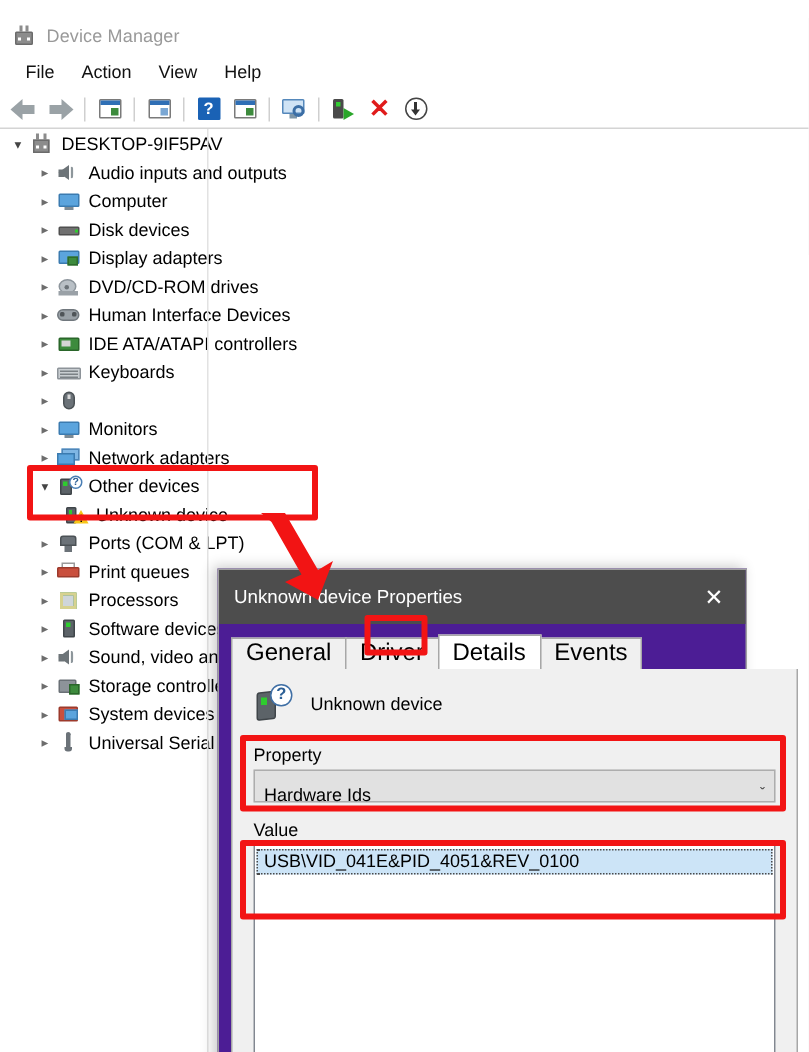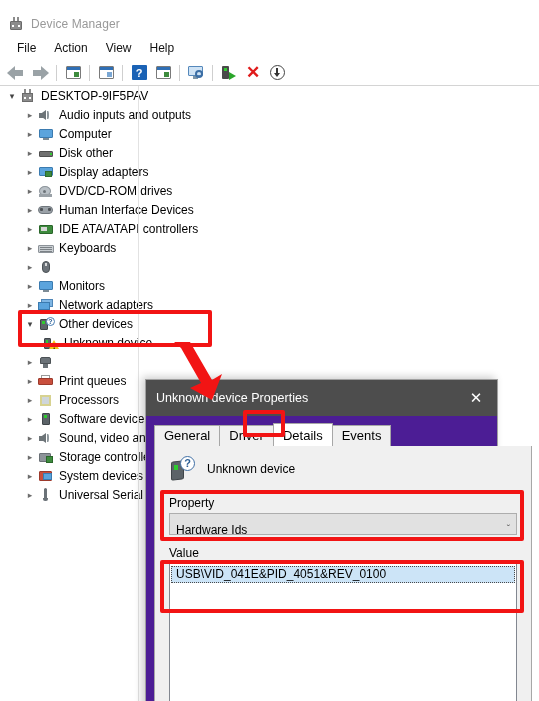--- a/index.html
+++ b/index.html
@@ -290,21 +290,21 @@
   }
 
   
   #dlg-tabs {
     position: relative;
     height: 22px;
     margin: 8px 0 0 8px;
     display: flex; align-items: flex-end;
   }
   #dlg-tabs .tab {
-    font-size: 13px; color: #000;
+    font-size: 16px; color: #000;
     padding: 3px 9px 3px 9px;
     background: #f0f0f0;
     border: 1px solid #a7a7a7;
     border-bottom: none;
     margin-right: -1px;
     line-height: 14px;
     position: relative;
   }
   #dlg-tabs .tab.active {
     background: #ffffff;
@@ -525,21 +525,21 @@
     </div>
 
     <div class="trow lvl1">
       <span class="chev">▸</span>
       <span class="ticon">
         <span class="ic ic-hdd">
             <span class="b"></span>
             <span class="l"></span>
           </span>
       </span>
-      <span class="tlabel">Disk other</span>
+      <span class="tlabel">Disk devices</span>
     </div>
 
     <div class="trow lvl1">
       <span class="chev">▸</span>
       <span class="ticon">
         <span class="ic ic-disp">
             <span class="s"></span>
             <span class="c"></span>
           </span>
       </span>
@@ -651,20 +651,21 @@
     </div>
 
     <div class="trow lvl1">
       <span class="chev">▸</span>
       <span class="ticon">
         <span class="ic ic-port">
             <span class="b"></span>
             <span class="s"></span>
           </span>
       </span>
+      <span class="tlabel">Ports (COM &amp; LPT)</span>
     </div>
 
     <div class="trow lvl1">
       <span class="chev">▸</span>
       <span class="ticon">
         <span class="ic ic-print">
             <span class="p"></span>
             <span class="b"></span>
           </span>
       </span>

